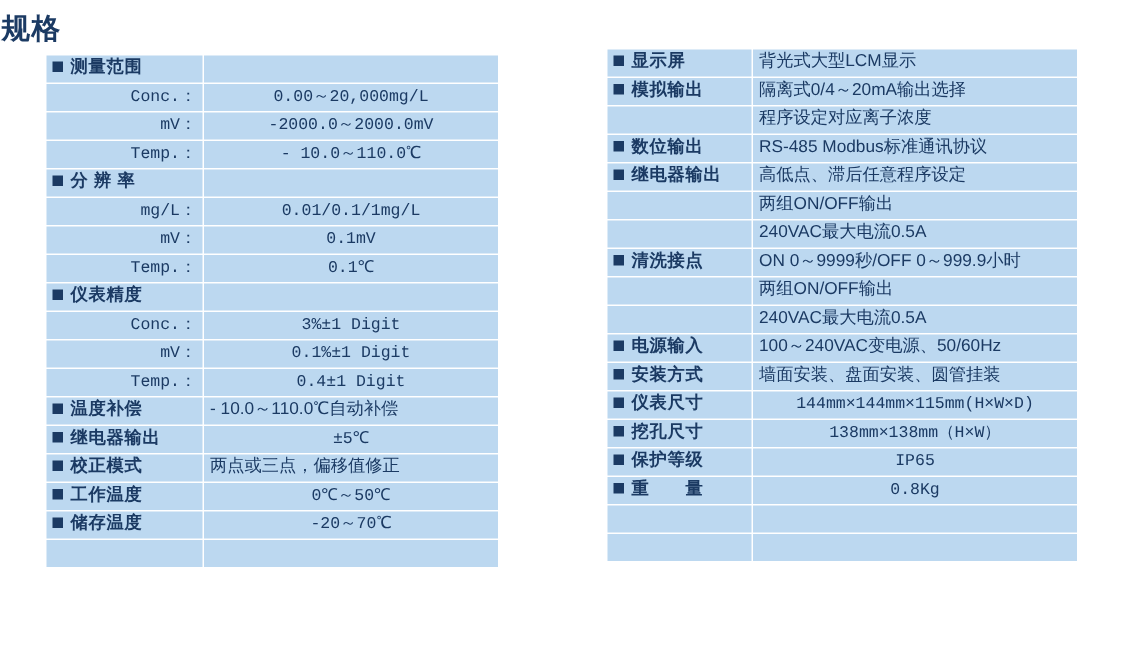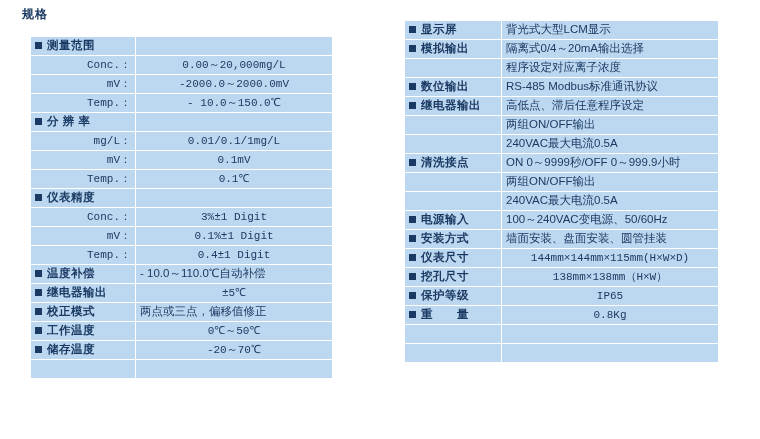--- a/index.html
+++ b/index.html
@@ -14,41 +14,41 @@
     color: #1b3a63;
     overflow: hidden;
   }
   #page {
     position: relative;
     width: 760px;
     height: 439px;
   }
   .page-title {
     position: absolute;
-    left: 22px;
+    left: 1px;
     top: 6px;
-    font-size: 12px;
+    font-size: 19px;
     font-weight: bold;
     color: #1b3a63;
     letter-spacing: 1px;
   }
   .spec-table {
     position: absolute;
     border-collapse: separate;
     border-spacing: 1px;
     font-size: 11.5px;
     table-layout: fixed;
   }
   #table-left {
     left: 30px;
     top: 36px;
   }
   #table-right {
     left: 404px;
-    top: 20px;
+    top: 32px;
   }
   .spec-table td {
     background: #bcd8f0;
     height: 16px;
     padding: 1px 4px;
     vertical-align: middle;
     color: #1b3a63;
     line-height: 1.15;
     white-space: nowrap;
     overflow: hidden;
@@ -121,21 +121,21 @@
         <tr>
           <td class="lbl-sub">Conc.：</td>
           <td class="val">0.00～20,000mg/L</td>
         </tr>
         <tr>
           <td class="lbl-sub">mV：</td>
           <td class="val">-2000.0～2000.0mV</td>
         </tr>
         <tr>
           <td class="lbl-sub">Temp.：</td>
-          <td class="val">- 10.0～150.0℃</td>
+          <td class="val">- 10.0～110.0℃</td>
         </tr>
         <tr>
           <td class="lbl-main"><span class="bullet"></span><span>分 辨 率</span></td>
           <td class="val"></td>
         </tr>
         <tr>
           <td class="lbl-sub">mg/L：</td>
           <td class="val">0.01/0.1/1mg/L</td>
         </tr>
         <tr>

